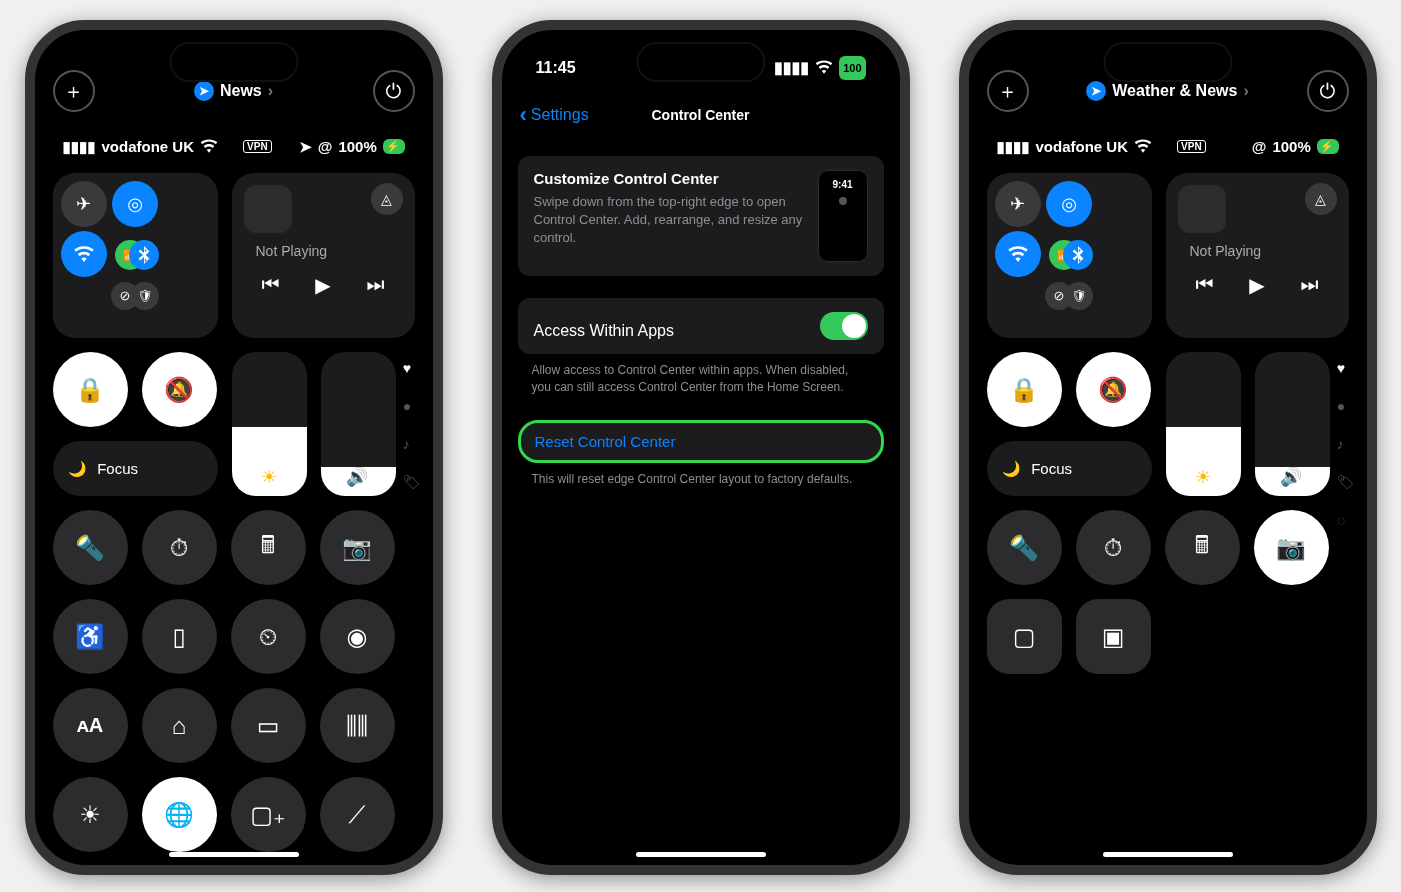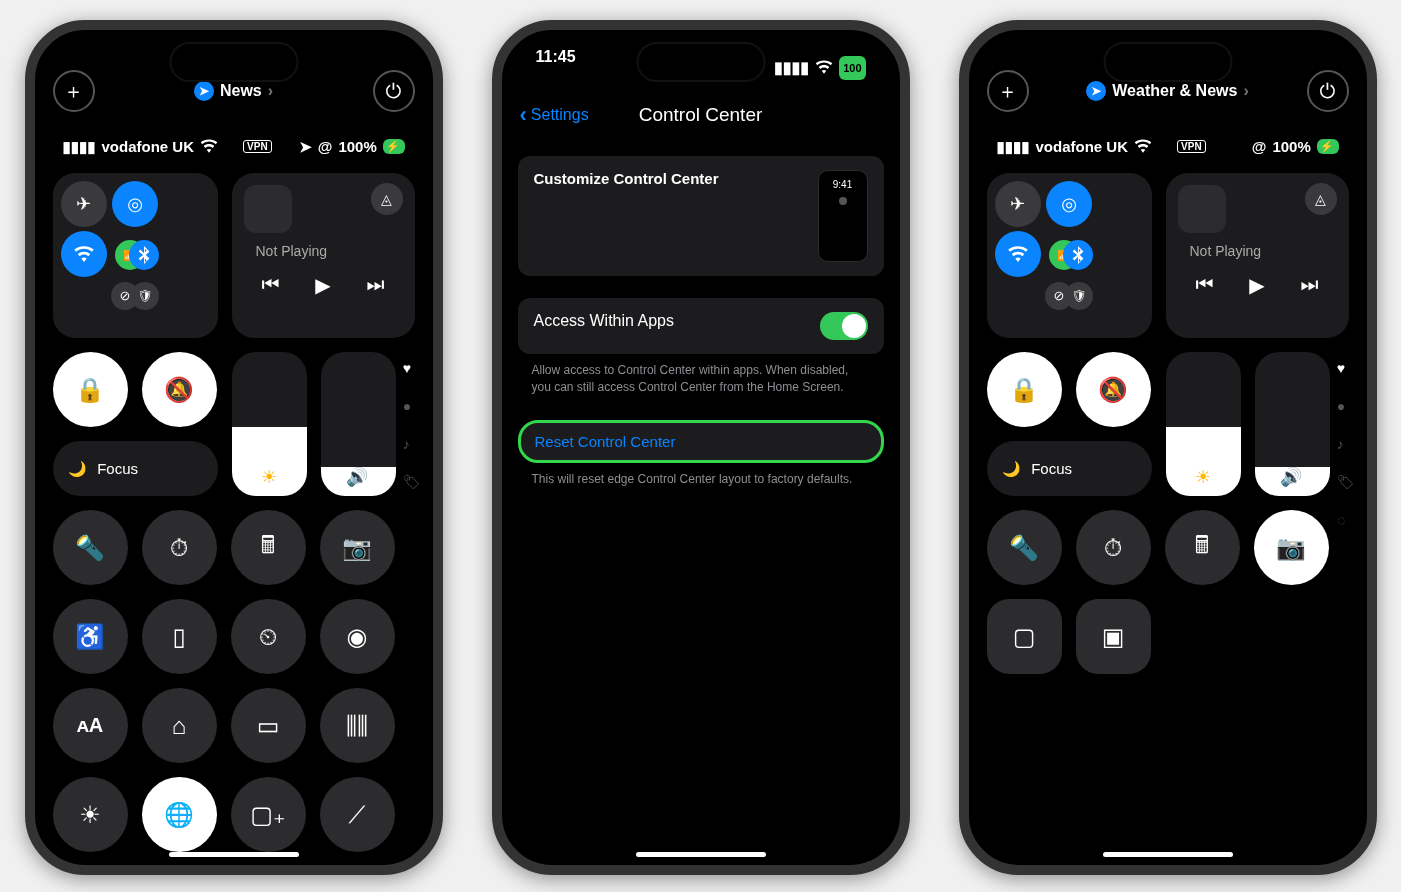--- a/index.html
+++ b/index.html
@@ -176,42 +176,42 @@
   .btn-white { background:#fff; color:#000;}
   .btn-square {
     width: 75px; height: 75px; border-radius: 22px;
     background: #2c2c2e;
     display:flex; align-items:center; justify-content:center;
     font-size: 24px; color:#fff;
   }
 
   
   .settings-statusbar {
-    display:flex; justify-content:space-between; 
+    display:flex; justify-content:space-between; align-items:center;
     padding: 0 34px; margin-top: 18px; height: 40px;
     font-size: 16px; font-weight: 600;
   }
   .batt-badge { background:#34c759; color:#000; font-size:11px; border-radius:6px; padding:6px 4px; font-weight:700;}
   .settings-nav {
     display:flex; align-items:center; justify-content:center;
     position:relative; height: 38px; margin-top: 8px;
   }
   .back-btn { position:absolute; left:18px; color:#0a84ff; display:flex; align-items:center; gap:4px; font-size:16px;}
-  .nav-title { font-size:19px; font-weight:400; color:#fff;}
+  .nav-title { font-size:14px; font-weight:700; color:#fff;}
   .settings-body { padding: 0 16px; }
   .card {
     background:#1c1c1e; border-radius:12px; padding:14px 16px; margin-top:22px;
   }
   .card-header { display:flex; gap:12px; align-items:flex-start;}
   .card h4 { margin:0 0 6px 0; font-size:15px; font-weight:600; color:#fff;}
   .card p { margin:0; font-size:13px; line-height:1.4; color:#8e8e93;}
   .card-preview { width:50px; height:92px; background:#000; border-radius:10px; border:1px solid #2c2c2e;
-    padding-top:8px; text-align:center; font-size:10px; color:#fff; box-sizing:border-box; position:relative;}
+    padding-top:8px; text-align:center; font-size:10px; color:#fff; box-sizing:border-box; position:relative;font-weight:bold;}
   .card-preview::after{ content:""; position:absolute; top:26px; left:50%; transform:translateX(-50%); width:8px; height:8px; background:#555; border-radius:50%;}
-  .access-row { display:flex; justify-content:space-between; align-items:flex-start;gap:10px;}
+  .access-row { display:flex; justify-content:space-between; align-items:flex-end;gap:10px;}
   .toggle { width:48px; height:28px; background:#34c759; border-radius:14px; position:relative;}
   .toggle::after { content:""; position:absolute; right:2px; top:2px; width:24px; height:24px; background:#fff; border-radius:50%;}
   .footer-text { font-size:12px; color:#8e8e93; margin:8px 14px 0 14px; line-height:1.4;}
   .reset-btn {
     background:#1c1c1e; border-radius:20px; padding:10px 14px;
     margin-top:24px; color:#0a84ff; font-size:15px; font-weight:500;
     border:3px solid #32d74b;
   }
   .phone svg { pointer-events:none; }
 
@@ -367,20 +367,21 @@
       <span>Settings</span>
     </div>
     <div class="nav-title">Control Center</div>
   </div>
 
   <div class="settings-body">
     <div class="card">
       <div class="card-header">
         <div style="flex:1;">
           <h4>Customize Control Center</h4>
+          <p>Swipe down from the top-right edge to open Control Center. Add, rearrange, and resize any control.</p>
         </div>
         <div class="card-preview">
           <span>9:41</span>
         </div>
       </div>
     </div>
 
     <div class="card access-row">
       <span style="font-size:16px;">Access Within Apps</span>
       <div class="toggle"></div>

